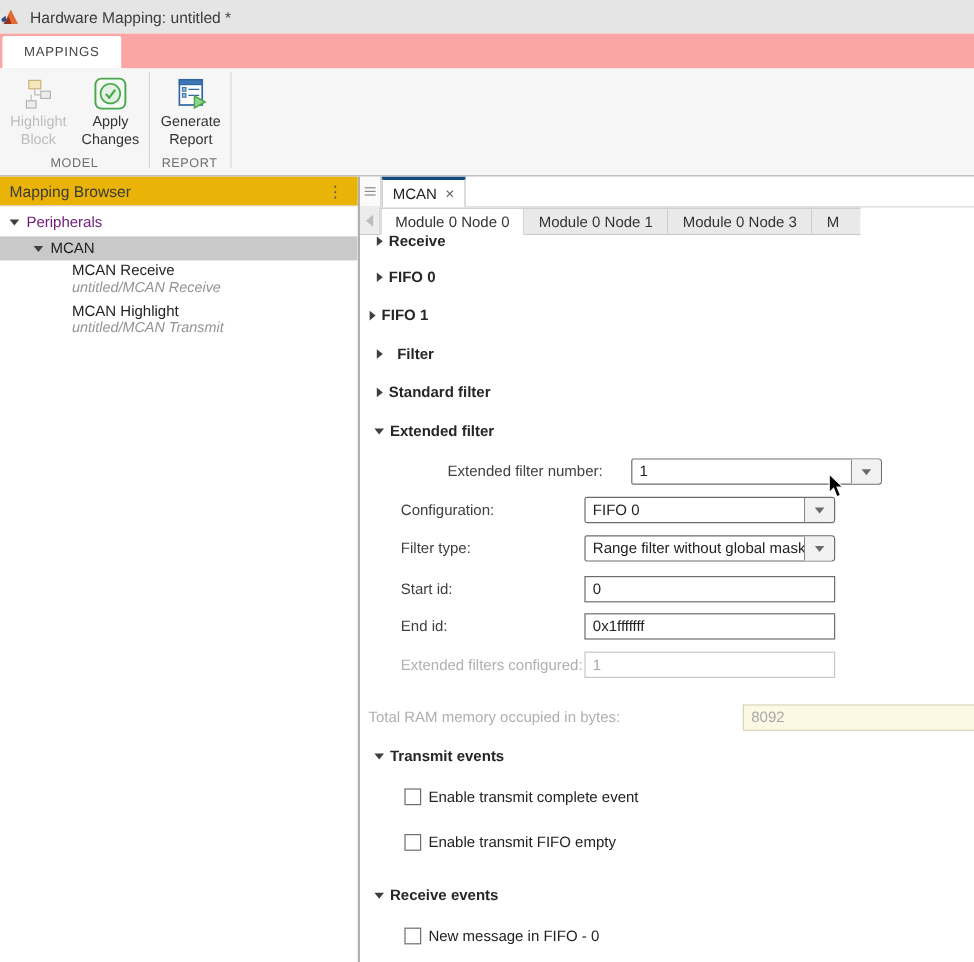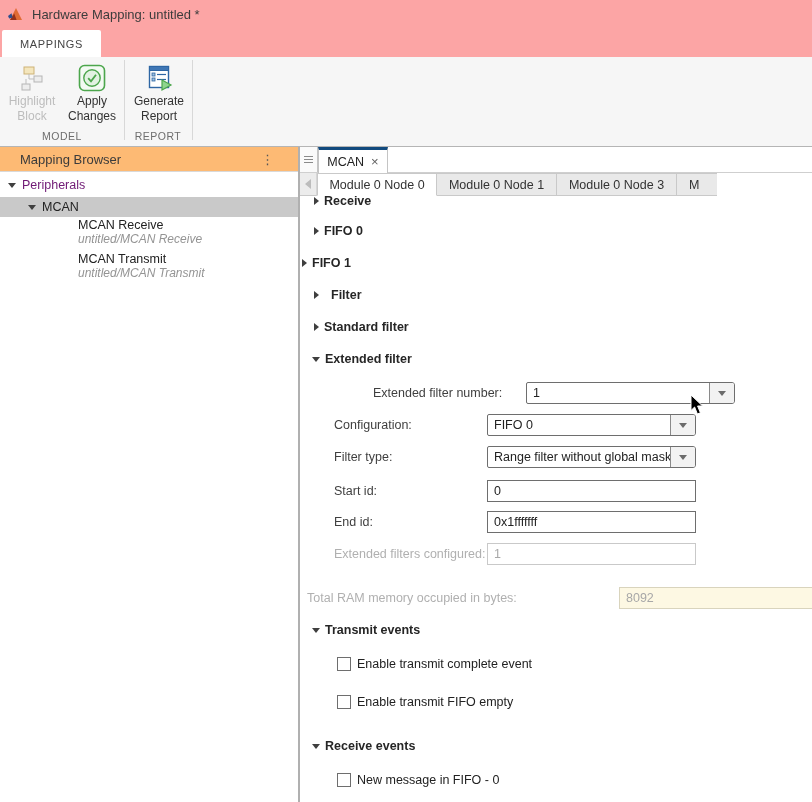--- a/index.html
+++ b/index.html
@@ -1,21 +1,21 @@
 <!DOCTYPE html>
 <html><head>
 <meta charset="utf-8">
 <style>
   * { margin:0; padding:0; box-sizing:border-box; }
   html,body { width:812px; height:802px; }
   body { font-family:"Liberation Sans", sans-serif; background:#fff; }
   .app { position:relative; width:812px; height:802px; overflow:hidden; background:#fff; display:flex; flex-direction:column; }
 
   
-  .titlebar { height:28px; background:#fca5a5; display:flex; align-items:center; padding-left:7px; flex:0 0 auto; }
+  .titlebar { height:28px; background:#e5e5e5; display:flex; align-items:center; flex:0 0 auto; }
   .titlebar .logo { width:17px; height:17px; margin-right:8px; }
   .titlebar .title { font-size:13px; color:#3c3c3c; }
 
   
   .ribbon-tabs { height:29px; background:#fca5a5; flex:0 0 auto; position:relative; }
   .ribbon-tab { position:absolute; left:2px; top:2px; width:99px; height:27px; background:#fff;
     border-radius:2px 2px 0 0; display:flex; align-items:center; justify-content:center;
     font-size:11px; letter-spacing:.6px; color:#444; }
 
   
@@ -25,27 +25,27 @@
   .tbtn .tlabel { font-size:12px; line-height:15px; color:#333; }
   .tbtn.disabled .tlabel { color:#bdbdbd; }
   .tb-sep { position:absolute; top:3px; height:80px; width:1px; background:#d8d8d8; }
   .tgroup { position:absolute; bottom:4px; font-size:10.5px; color:#6e6e6e; letter-spacing:.5px; text-align:center; }
 
   
   .bodyrow { flex:1 1 auto; display:flex; min-height:0; }
 
   
   .leftpanel { width:300px; flex:0 0 auto; border-right:2px solid #b0b0b0; display:flex; flex-direction:column; background:#fff; }
-  .lp-header { height:25px; border-bottom:1px solid #d9d9d9; background:#fdba74; display:flex; align-items:center; padding:0 20px; flex:0 0 auto; }
+  .lp-header { height:25px; border-bottom:1px solid #d9d9d9; background:#eab308; display:flex; align-items:center; padding:0 8px; flex:0 0 auto; }
   .lp-title { font-size:13px; color:#3b3b3b; flex:1; }
   .lp-menu { font-size:13px; color:#555; padding:0 4px; }
   .tree { position:relative; flex:1; background:#fff; font-size:12.5px; }
   .tree-row { position:absolute; left:0; width:100%; height:20px; display:flex; align-items:center; color:#701a75; }
   .tree-row.selected { background:#c9c9c9; color:#222; }
-  .tree-leaf { position:absolute; left:78px; line-height:14px; }
+  .tree-leaf { position:absolute; left:60px; line-height:14px; }
   .tree-leaf .nm { color:#222; font-size:12.5px; }
   .tree-leaf .pth { color:#949494; font-style:italic; font-size:12px; }
 
   
   .tri-d { width:0; height:0; border-left:4px solid transparent; border-right:4px solid transparent; border-top:5px solid #3f3f3f; display:inline-block; }
   .tri-r { width:0; height:0; border-top:4px solid transparent; border-bottom:4px solid transparent; border-left:5px solid #3f3f3f; display:inline-block; }
   .tri-dd { width:0; height:0; border-left:4px solid transparent; border-right:4px solid transparent; border-top:5px solid #6b6b6b; display:inline-block; }
   .tri-l-gray { width:0; height:0; border-top:5px solid transparent; border-bottom:5px solid transparent; border-right:6px solid #bcbcbc; display:inline-block; }
 
   
@@ -166,21 +166,21 @@
         </div>
         <div class="tree-row selected" style="top:25px;">
           <span class="tri-d" style="margin-left:28px;margin-right:6px;"></span>
           <span>MCAN</span>
         </div>
         <div class="tree-leaf" style="top:46px;">
           <div class="nm">MCAN Receive</div>
           <div class="pth">untitled/MCAN Receive</div>
         </div>
         <div class="tree-leaf" style="top:80px;">
-          <div class="nm">MCAN Transmit</div>
+          <div class="nm">MCAN Highlight</div>
           <div class="pth">untitled/MCAN Transmit</div>
         </div>
       </div>
     </div>
 
     <div class="mainarea">
 
       <div class="doctabbar">
         <div class="burger-btn">
           <i></i>
@@ -206,21 +206,21 @@
       <div class="content">
 
         <div class="sec" style="left:14px;top:-2px;">
           <span class="tri-r"></span>
           <span class="sec-label">Receive</span>
         </div>
         <div class="sec" style="left:14px;top:28px;">
           <span class="tri-r"></span>
           <span class="sec-label">FIFO 0</span>
         </div>
-        <div class="sec" style="left:2px;top:60px;">
+        <div class="sec" style="left:8px;top:60px;">
           <span class="tri-r"></span>
           <span class="sec-label">FIFO 1</span>
         </div>
         <div class="sec" style="left:14px;top:92px;gap:12px;">
           <span class="tri-r"></span>
           <span class="sec-label">Filter</span>
         </div>
         <div class="sec" style="left:14px;top:124px;">
           <span class="tri-r"></span>
           <span class="sec-label">Standard filter</span>

